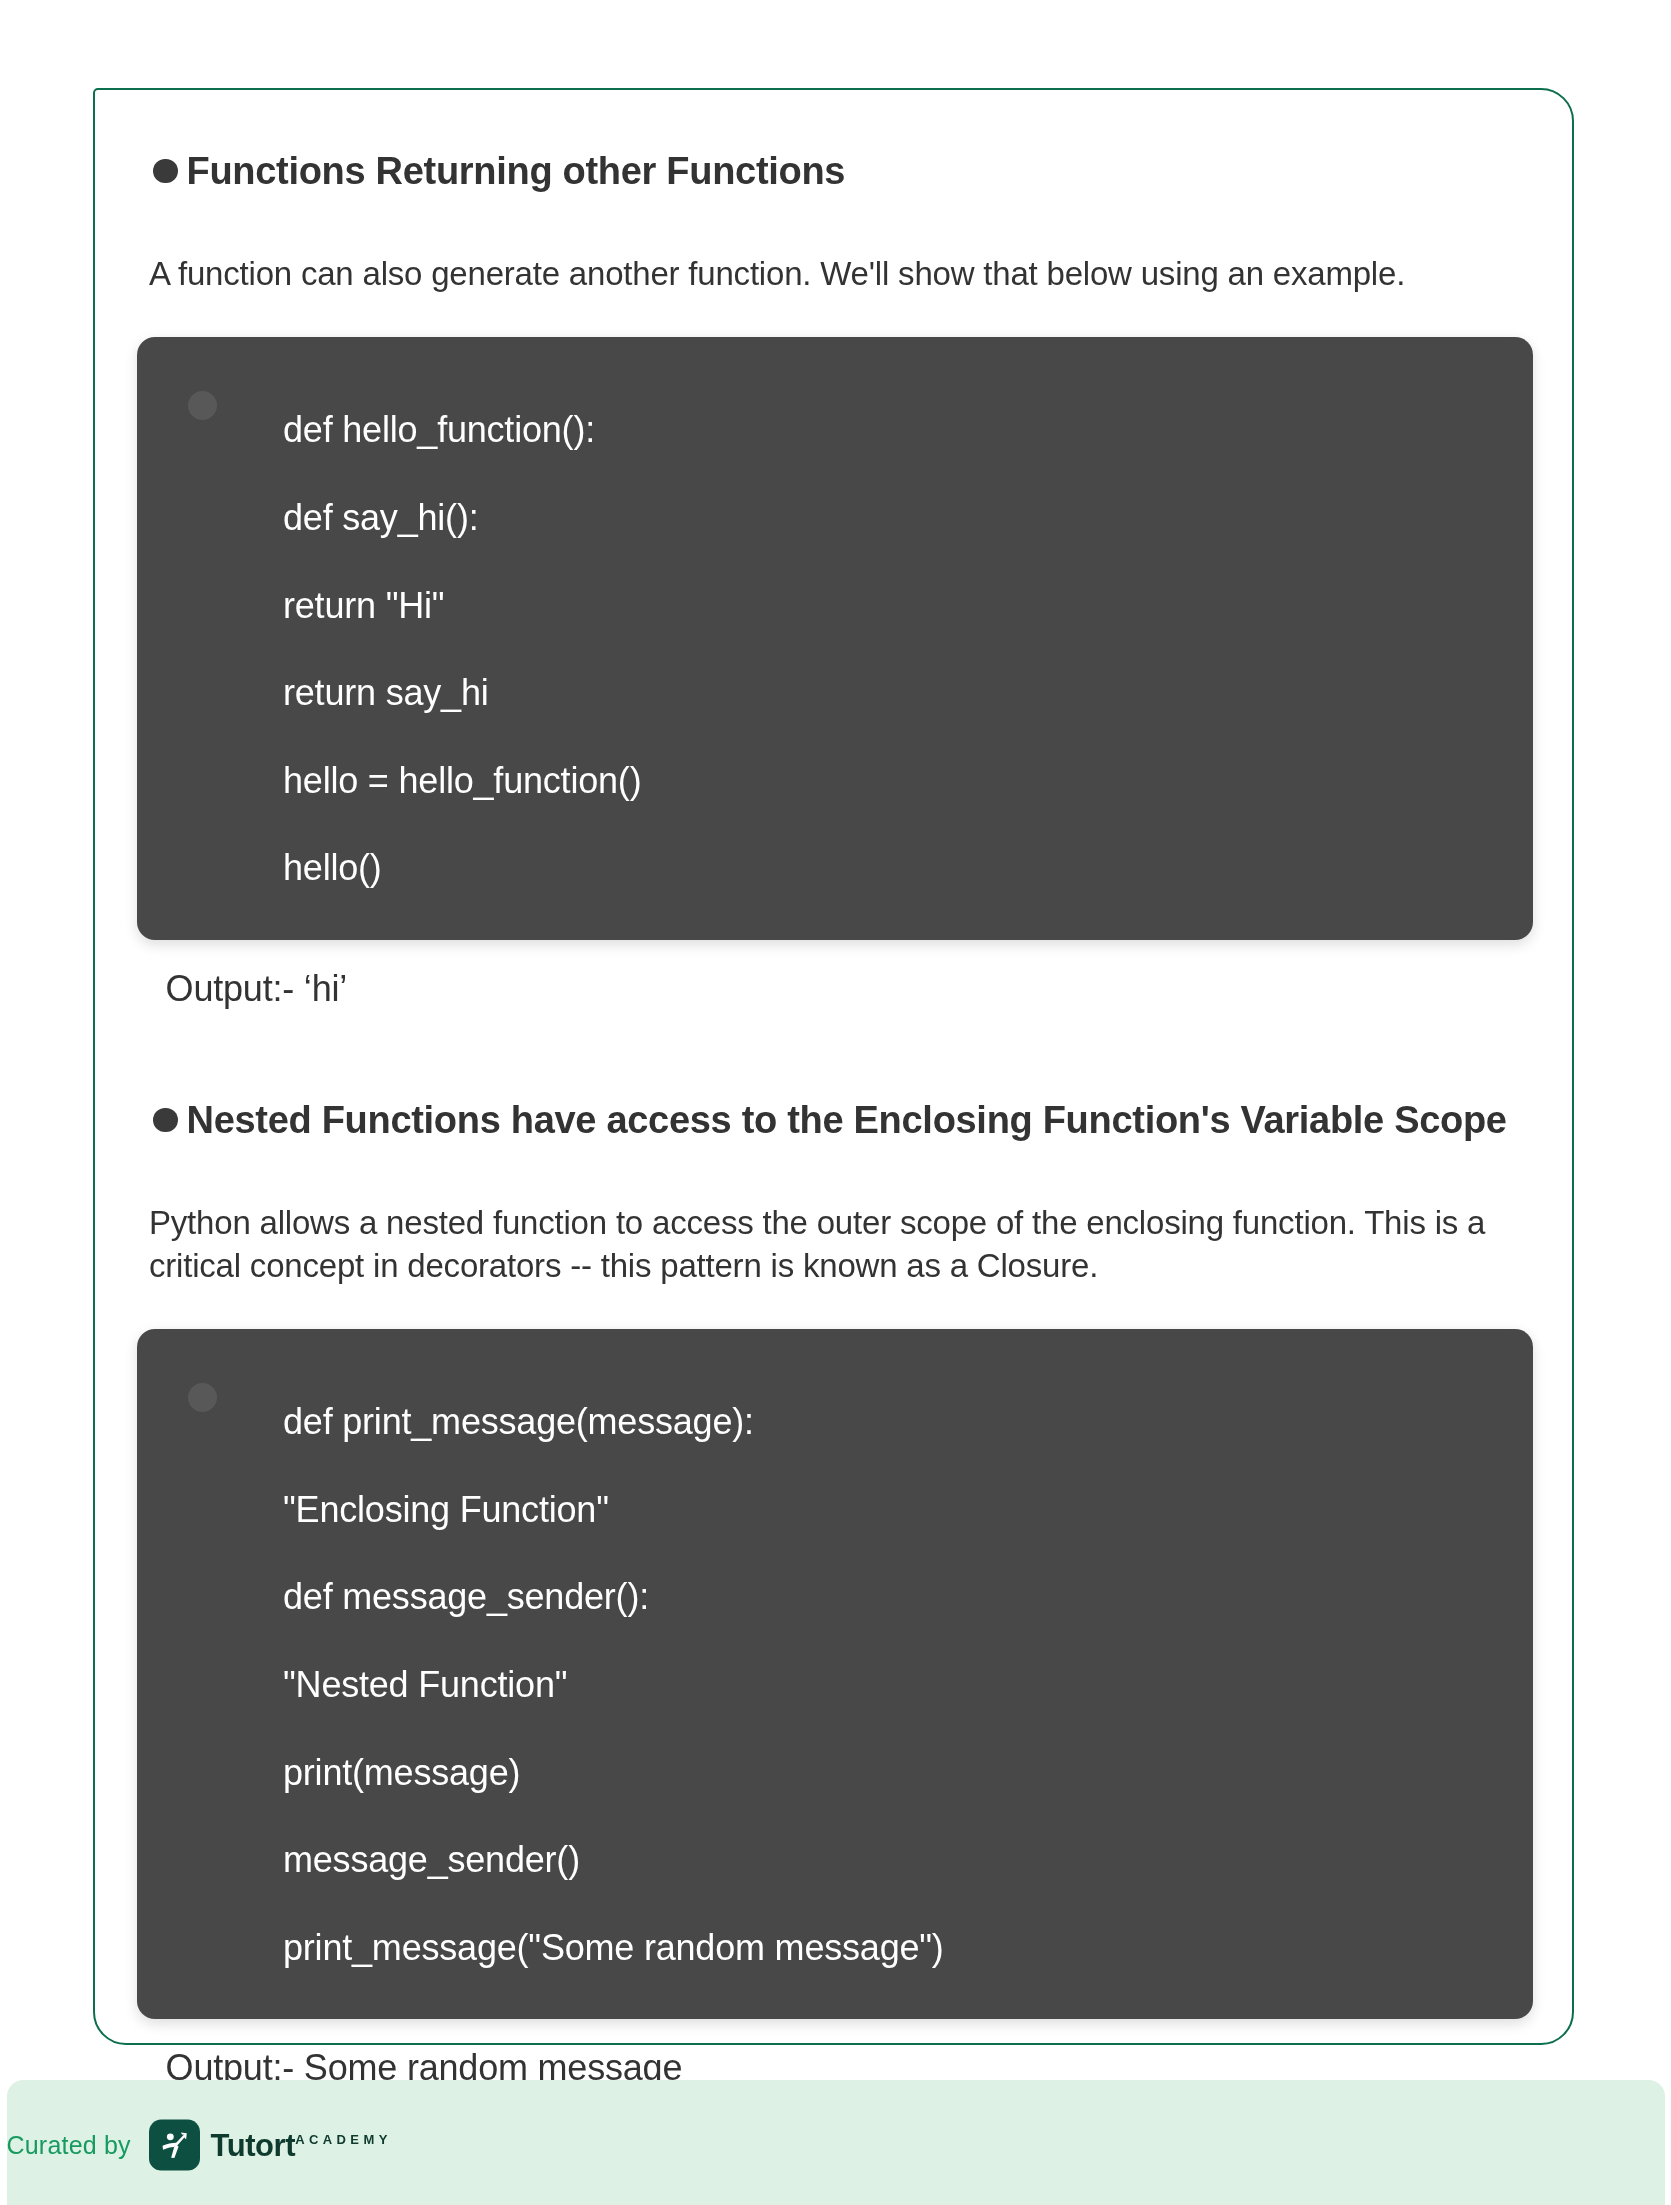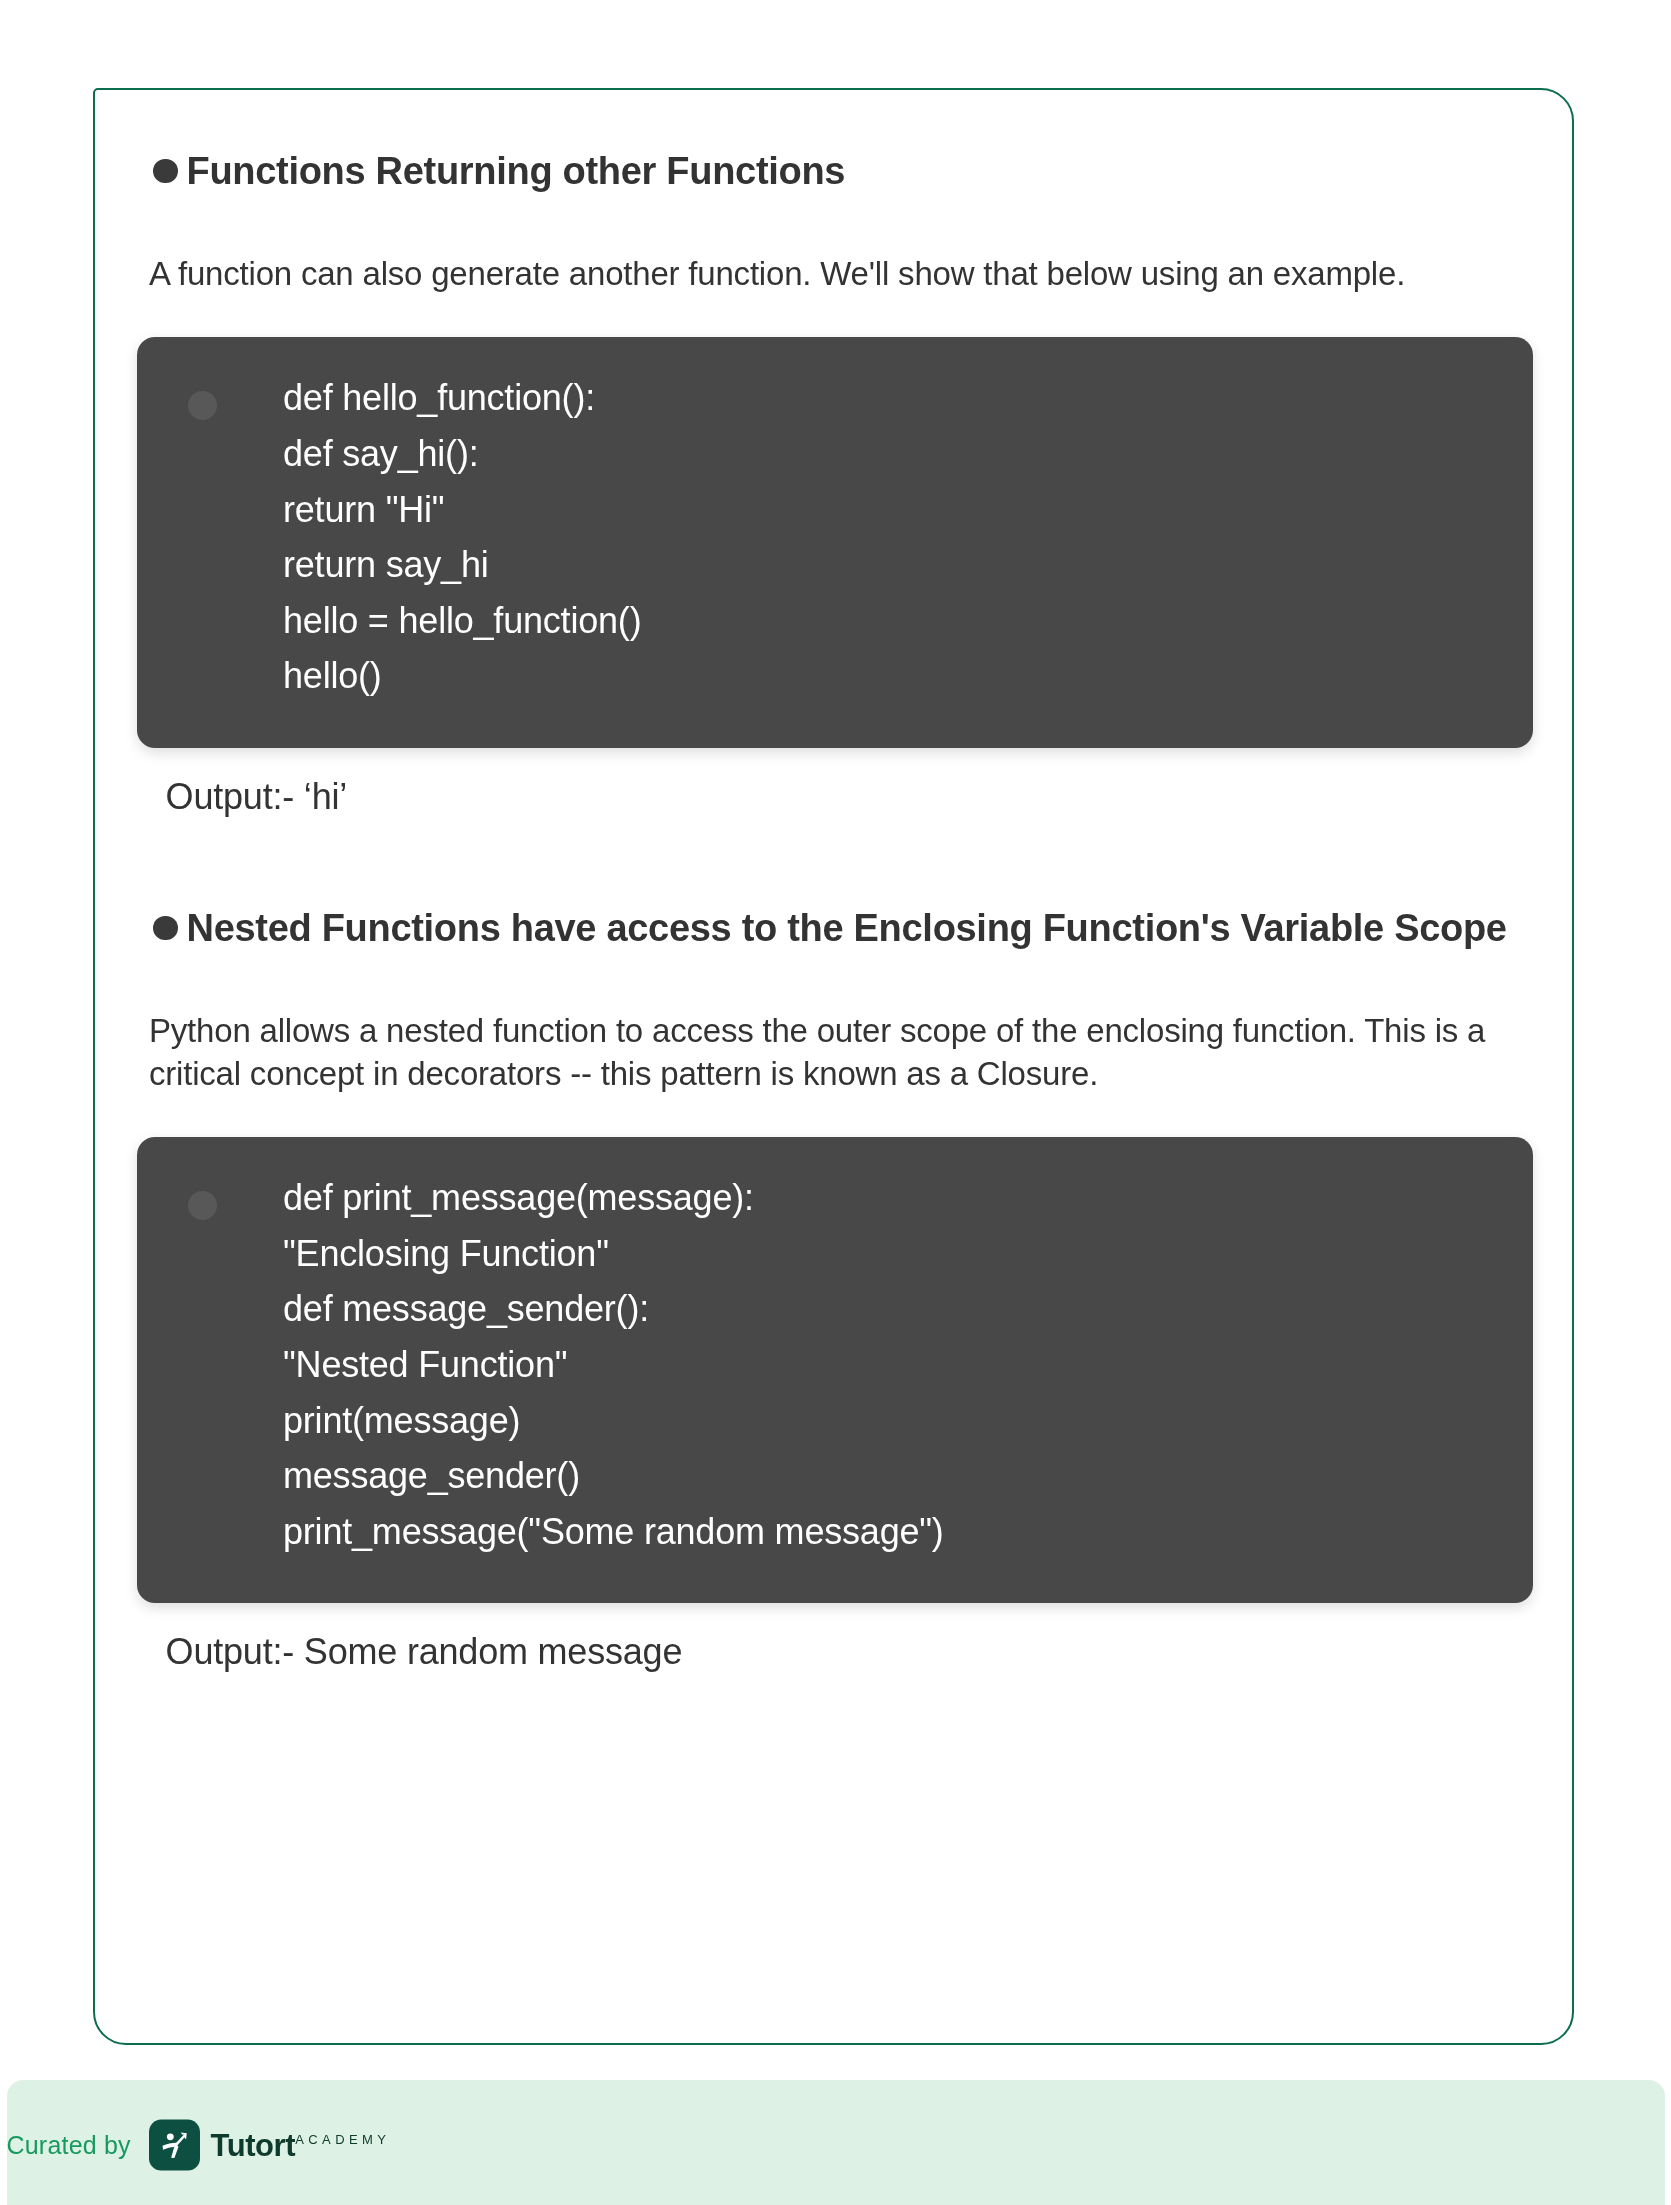--- a/index.html
+++ b/index.html
@@ -84,20 +84,21 @@
   .code-lines {
     margin-left: 108px;
   }
   .code-line {
     font-family: "Liberation Sans", sans-serif;
     font-size: 36px;
     color: #ffffff;
     line-height: 1.545;
     letter-spacing: -0.2px;
     white-space: pre;
+    margin-top: 32px;
   }
 
   .output-line {
     font-size: 36px;
     color: #333333;
     letter-spacing: -0.2px;
     margin: 0;
     padding-left: 28.6px;
   }
 
@@ -152,21 +153,21 @@
     line-height: 1;
   }
   .logo-title {
     font-size: 31px;
     font-weight: bold;
     color: #0e3b2e;
     letter-spacing: -0.4px;
   }
   .logo-sub {
     font-size: 13px;
-    font-weight: normal;
+    font-weight: bold;
     color: #0e3b2e;
     letter-spacing: 4.4px;
     margin-top: 3.3px;
   }
 </style>
 </head>
 <body>
 
 <div class="card">
   <div class="card-inner">

